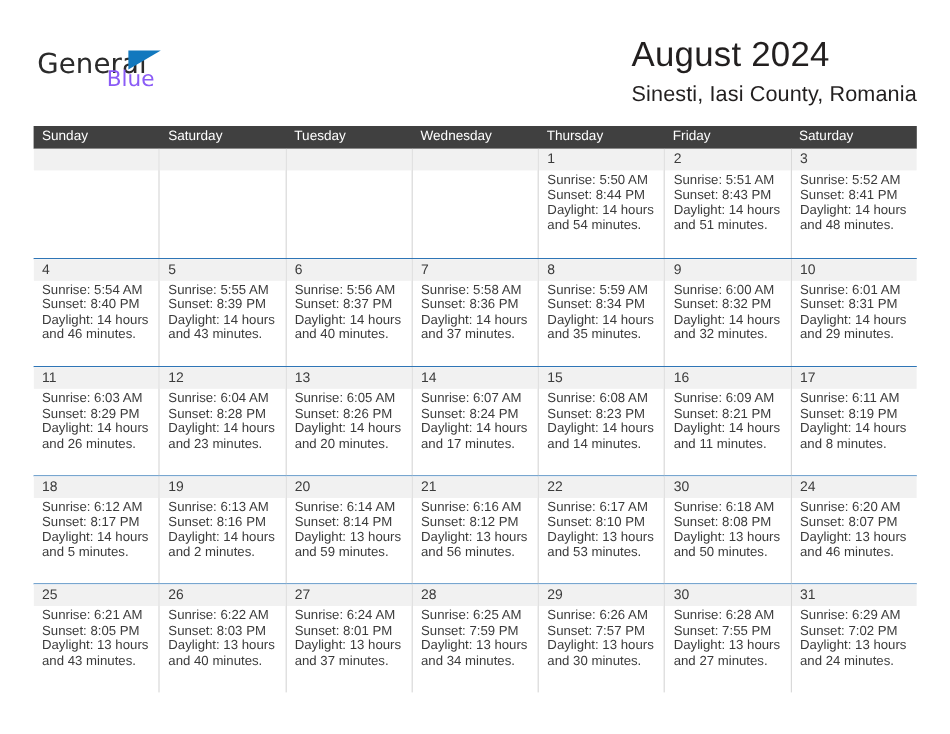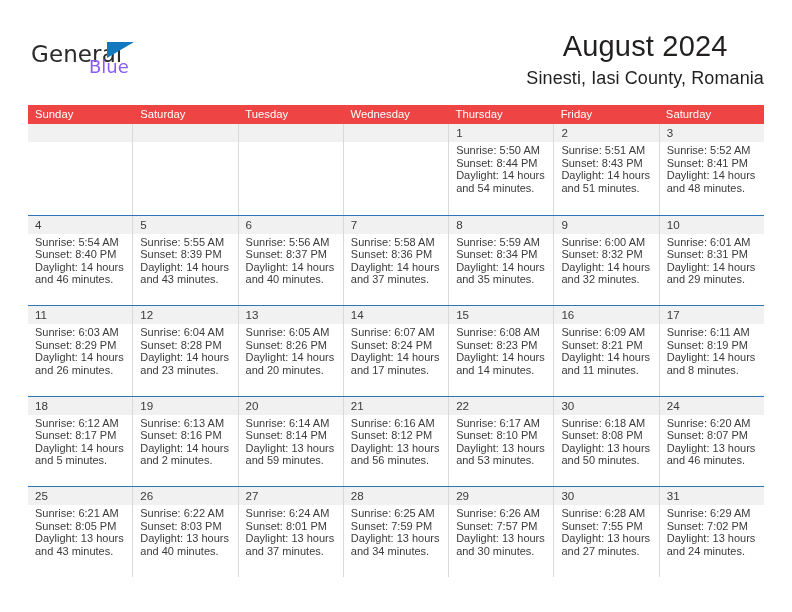--- a/index.html
+++ b/index.html
@@ -64,21 +64,21 @@
     color: #8b5cf6;
     font-family: "DejaVu Sans", sans-serif;
     font-weight: 400;
     line-height: 24px;
     text-align: right;
   }
   .title-block {
     position: absolute;
     right: 0;
     top: 0;
-    text-align: center;
+    text-align: left;
   }
   .cal-title {
     font-size: 29px;
     font-weight: 400;
     color: #221f1f;
     line-height: 36px;
     letter-spacing: 0.2px;
   }
   .cal-subtitle {
     font-size: 18px;
@@ -91,21 +91,21 @@
 
   
   .calendar {
     position: absolute;
     left: 28px;
     top: 105px;
     width: 736px;
   }
   .dow-row {
     display: flex;
-    background: #ef4444;
+    background: #404040;
     height: 19px;
   }
   .dow-cell {
     flex: 1 1 0;
     color: #ffffff;
     font-size: 11.3px;
     line-height: 19px;
     padding-left: 7px;
     box-sizing: border-box;
     white-space: nowrap;

